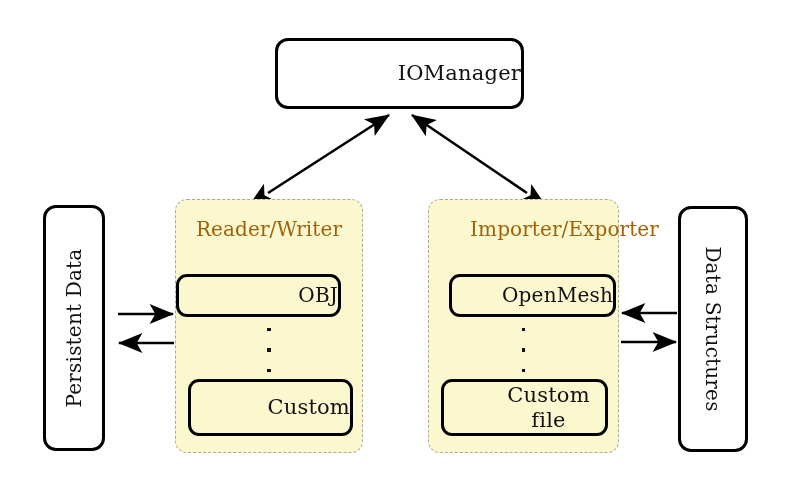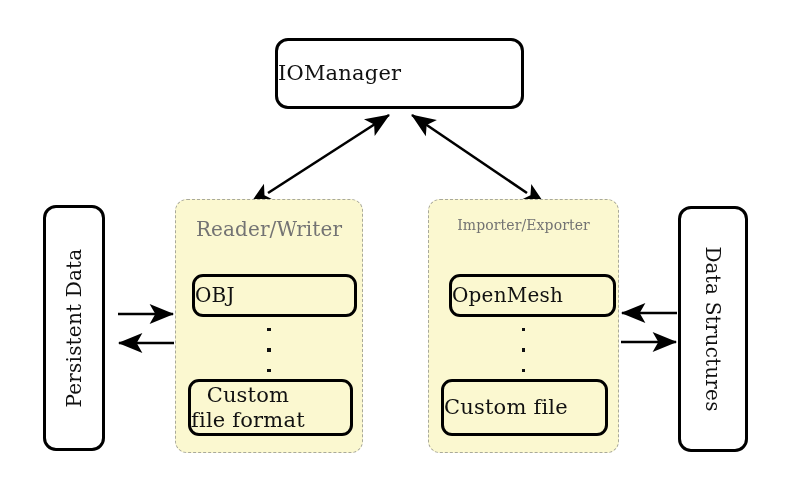--- a/index.html
+++ b/index.html
@@ -26,22 +26,23 @@
 
   
   .hardbox {
     position: absolute;
     box-sizing: border-box;
     border: 3.2px solid #000000;
     border-radius: 11px;
     background: transparent;
     display: flex;
     align-items: center;
-    justify-content: flex-start;
+    justify-content: flex-end;
     text-align: center;
+    padding-left: 48px;
   }
   .hardbox.filled {
     background: #FBF8D0;
   }
   .hardbox .lbl {
     font-size: 20px;
     color: #111111;
     line-height: 1.18;
     letter-spacing: .2px;
   }
@@ -88,29 +89,29 @@
   }
   #group-readerwriter { left: 175px; top: 199px; width: 188px; height: 254px; }
   #group-importerexporter { left: 428px; top: 199px; width: 191px; height: 254px; }
   .group-title {
     position: absolute;
     top: 17px;
     left: 0;
     width: 100%;
     text-align: center;
     font-size: 20px;
-    color: #737373;
+    color: #a16207;
     letter-spacing: .1px;
   }
-  #group-importerexporter .group-title { font-size: 14px; }
+  #group-importerexporter .group-title { font-size: 20px; padding-left: 41px; }
 
   
   .inner1 { top: 74px; height: 43px; }
   .inner2 { top: 179px; height: 57px; }
-  #group-readerwriter .inner1 { left: 16px; width: 165px; }
+  #group-readerwriter .inner1 { left: 0; width: 165px; }
   #group-readerwriter .inner2 { left: 12px; width: 165px; }
   #group-importerexporter .inner1 { left: 20px; width: 167px; }
   #group-importerexporter .inner2 { left: 12px; width: 167px; }
   #box-custom-file .lbl,
   #box-custom-data .lbl { font-size: 21px; }
 
   
   .vdots {
     position: absolute;
     left: 0;
@@ -191,21 +192,20 @@
 
     <div class="vdots">
       <i></i>
         <i></i>
         <i></i>
     </div>
 
     <div class="hardbox filled inner2" id="box-custom-file">
       <span class="lbl">
         <span>Custom</span><br>
-        <span>file format</span>
       </span>
     </div>
   </div>
 
   <div class="group" id="group-importerexporter">
     <div class="group-title">Importer/Exporter</div>
 
     <div class="hardbox filled inner1" id="box-openmesh">
       <span class="lbl">OpenMesh</span>
     </div>

